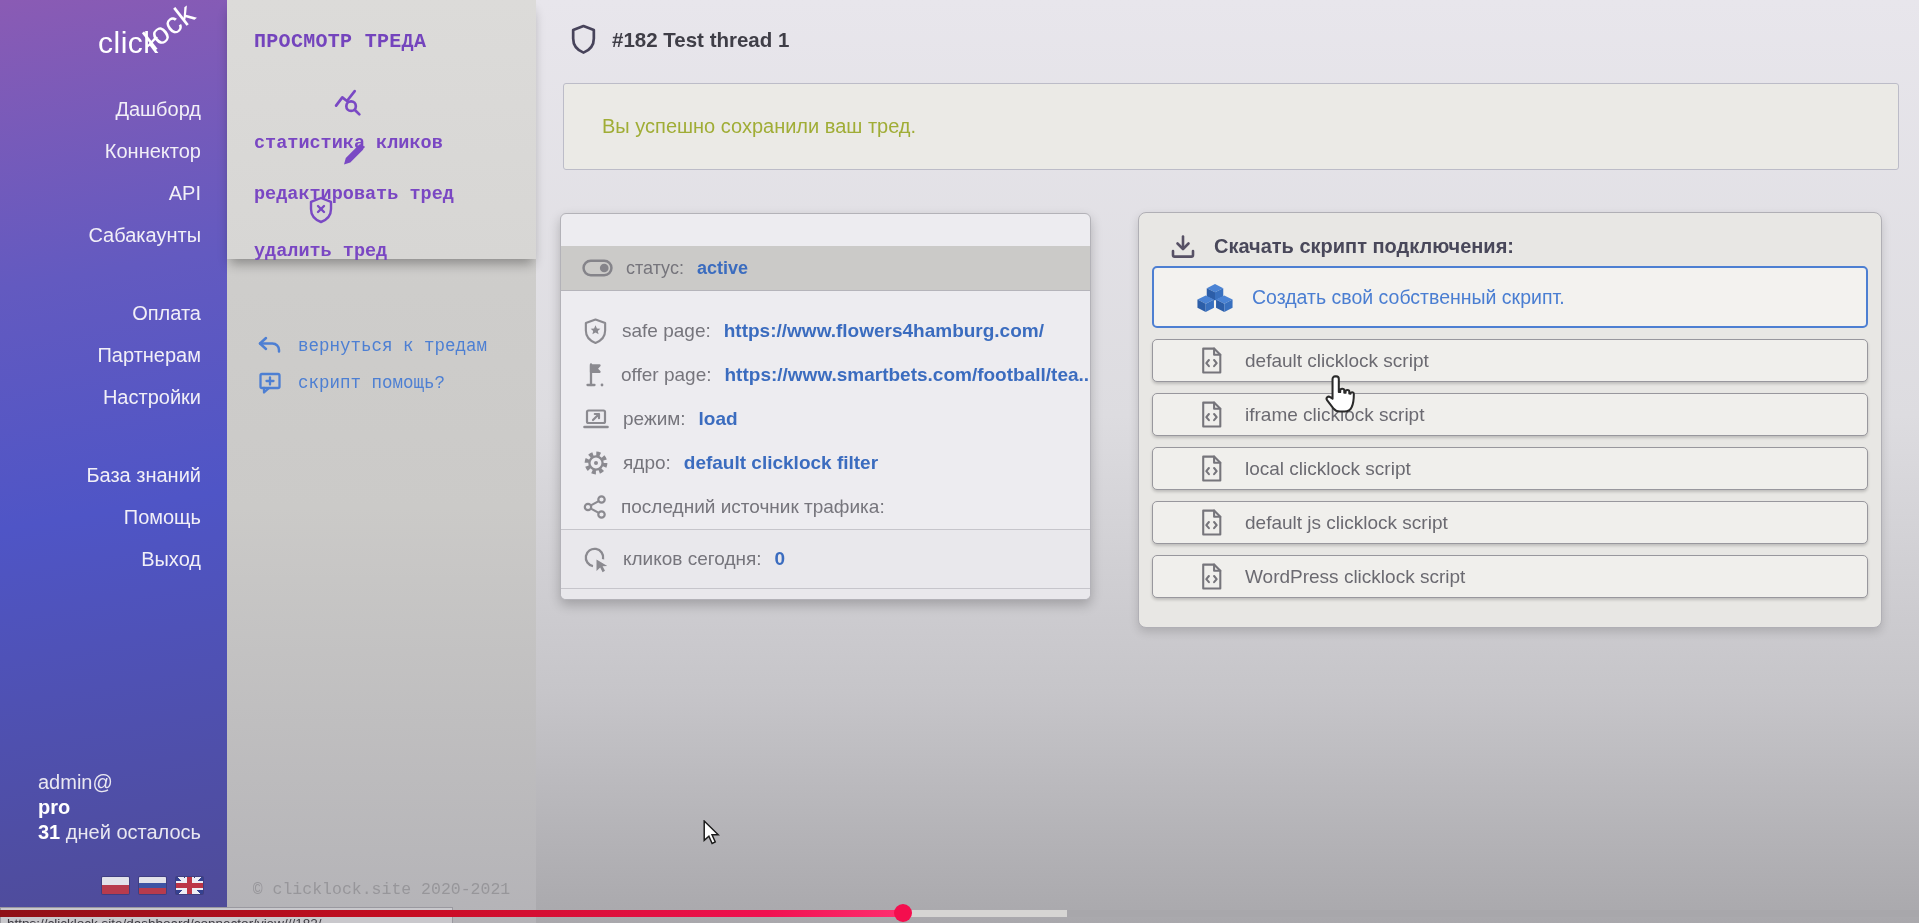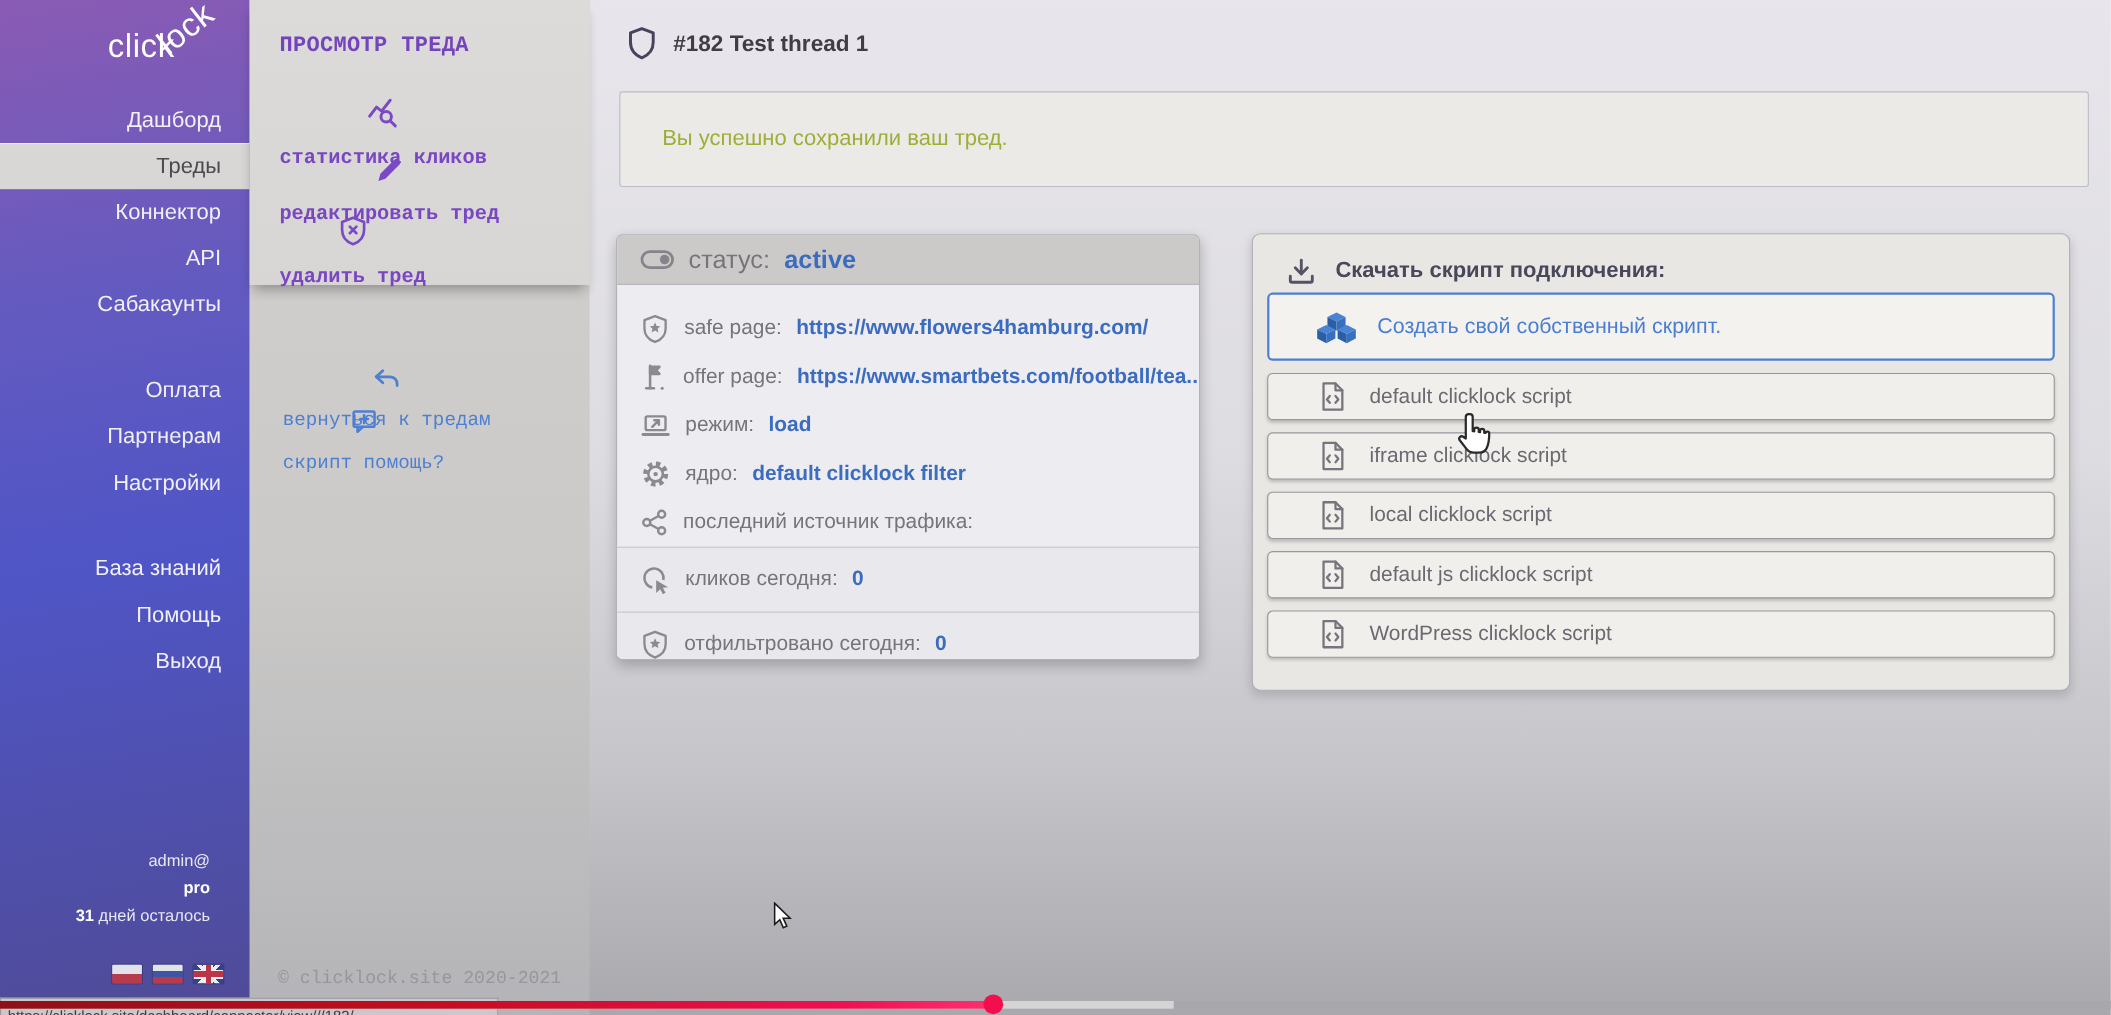--- a/index.html
+++ b/index.html
@@ -10,21 +10,21 @@
   
   .sidebar { position:absolute; left:0; top:0; width:227px; height:923px;
              background:linear-gradient(170deg,#8a5bb4 0%, #635ac0 30%, #4f55c6 55%, #4f4b97 100%); }
   .logo { position:absolute; top:26px; left:98px; color:#fff; font-size:30px; letter-spacing:.5px; white-space:nowrap; cursor:pointer; }
   .logo-lock { display:inline-block; transform:rotate(-38deg) translate(1px,-3px); transform-origin:0 100%; }
   .menu { position:absolute; top:88px; left:0; right:0; }
   .mi { height:42px; line-height:42px; text-align:right; padding-right:26px;
         font-size:20px; color:#f1eff7; cursor:pointer; }
   .mi.gap { margin-top:36px; }
   .mi.active { background:#d8d7d5; color:#4b4b50; border-top:1px solid #ecebf1; line-height:41px; height:42px; }
-  .account { position:absolute; top:770px; right:36px; text-align:right; color:#e9e7f1; font-size:15px; line-height:25px; }
+  .account { position:absolute; top:770px; right:26px; text-align:left; color:#e9e7f1; font-size:20px; line-height:25px; }
   .account .plan { font-weight:bold; color:#fff; }
   .account .days b { color:#fff; }
   .flags { position:absolute; top:877px; right:24px; display:flex; gap:10px; }
   .flag { width:27px; height:17px; border-radius:1px; box-shadow:0 0 0 1px rgba(0,0,0,.2); opacity:.9; cursor:pointer; }
   .flag-pl { background:linear-gradient(#f3f3f3 50%, #c43a45 50%); }
   .flag-ru { background:linear-gradient(#f3f3f3 33%, #3d55a5 33% 66%, #c43a45 66%); }
   .flag-uk { background-color:#32408f;
     background-image:
       linear-gradient(90deg, transparent 41%, #c8323e 41% 59%, transparent 59%),
       linear-gradient(0deg,  transparent 36%, #c8323e 36% 64%, transparent 64%),
@@ -37,37 +37,37 @@
   .submenu { position:absolute; left:227px; top:0; width:309px; height:923px;
              background:linear-gradient(#d2d1cf 0%, #cbcac8 55%, #b4b3b7 100%);font-family:Liberation Mono, monospace; }
   .submenu-card { position:absolute; top:0; left:0; right:0; height:259px;
                   background:linear-gradient(#dcdbd9,#d7d6d4); box-shadow:0 8px 11px -3px rgba(0,0,0,.32); }
   .submenu-title { position:absolute; top:30px; left:27px; font-size:20px; color:#7444bd; font-weight:bold; letter-spacing:.3px; }
   .sm-item { position:absolute; left:27px; height:34px; display:flex; align-items:center; gap:16px;
              color:#7a47c3; font-weight:bold; font-size:18.5px; cursor:pointer;flex-direction:column; }
   .sm-item svg { color:#7a49c4; }
   .sm-item-1 { top:86px; } .sm-item-2 { top:140px; } .sm-item-3 { top:195px; }
   .sm-link { position:absolute; left:30px; height:26px; display:flex; align-items:center; gap:15px;
-             color:#4d7fd3; font-size:17.5px; cursor:pointer;flex-direction:column; }
+             color:#4d7fd3; font-size:17.5px; cursor:pointer; }
   .sm-link svg { color:#4d7fd3; }
   .sm-link-1 { top:333px; } .sm-link-2 { top:370px; }
   .copyright { position:absolute; bottom:24px; width:100%; text-align:center; color:#97969a; font-size:16.5px; }
 
   
   .main { position:absolute; left:536px; top:0; width:1383px; height:923px; }
   .page-head { position:absolute; left:34px; top:24px; display:flex; align-items:center; gap:15px; color:#47435a; }
   .page-title { font-size:20.5px; font-weight:bold; color:#3f3e47; }
   .alert { position:absolute; left:27px; top:83px; width:1336px; height:87px; background:#ebeae6;
            border:1px solid #bcbcc8; border-radius:3px; display:flex; align-items:center; padding-left:38px;
            color:#a0ad36; font-size:20px; }
 
   .status-card { position:absolute; left:24px; top:213px; width:531px; height:387px; background:#edecf0;
                  border:1px solid #b3b2b8; border-radius:6px; box-shadow:0 5px 12px rgba(0,0,0,.22); overflow:hidden; }
   .sc-head { height:45px; background:#cbcac8; border-bottom:1px solid #b5b4ba; display:flex; align-items:center;
-             gap:13px; padding-left:21px; font-size:23px; color:#8a898f; }
+             gap:13px; padding-left:21px; font-size:18px; color:#8a898f;margin-top:32px; }
   .sc-rows { padding-top:18px; }
   .sc-row { height:44px; display:flex; align-items:center; gap:13px; padding-left:21px; font-size:19px; color:#8b8a90; white-space:nowrap; }
   .sc-stat { height:59px; border-top:1px solid #c6c5cb; background:#e9e8ec; display:flex; align-items:center;
              gap:13px; padding-left:21px; font-size:19px; color:#8b8a90; }
   .lbl { color:#76757c; } .val { color:#3b6cbf; font-weight:bold; }
   a.val { text-decoration:none; cursor:pointer; }
 
   .dl-panel { position:absolute; left:602px; top:212px; width:744px; height:416px; background:#e8e7e4;
               border:1px solid #b0afb5; border-radius:8px; box-shadow:0 4px 10px rgba(0,0,0,.15); padding:20px 13px 0 13px; }
   .dl-title { display:flex; align-items:center; gap:17px; margin-left:17px; font-size:20px; font-weight:bold; color:#49485a; }
@@ -99,21 +99,20 @@
 </style>
 </head>
 <body>
 
 <div class="stage">
 
   <aside class="sidebar">
     <div class="logo"><span class="logo-click">click</span><span class="logo-lock">lock</span></div>
     <nav class="menu">
       <div class="mi">Дашборд</div>
-      <div class="mi active">Треды</div>
       <div class="mi">Коннектор</div>
       <div class="mi">API</div>
       <div class="mi">Сабакаунты</div>
       <div class="mi gap">Оплата</div>
       <div class="mi">Партнерам</div>
       <div class="mi">Настройки</div>
       <div class="mi gap">База знаний</div>
       <div class="mi">Помощь</div>
       <div class="mi">Выход</div>
     </nav>

